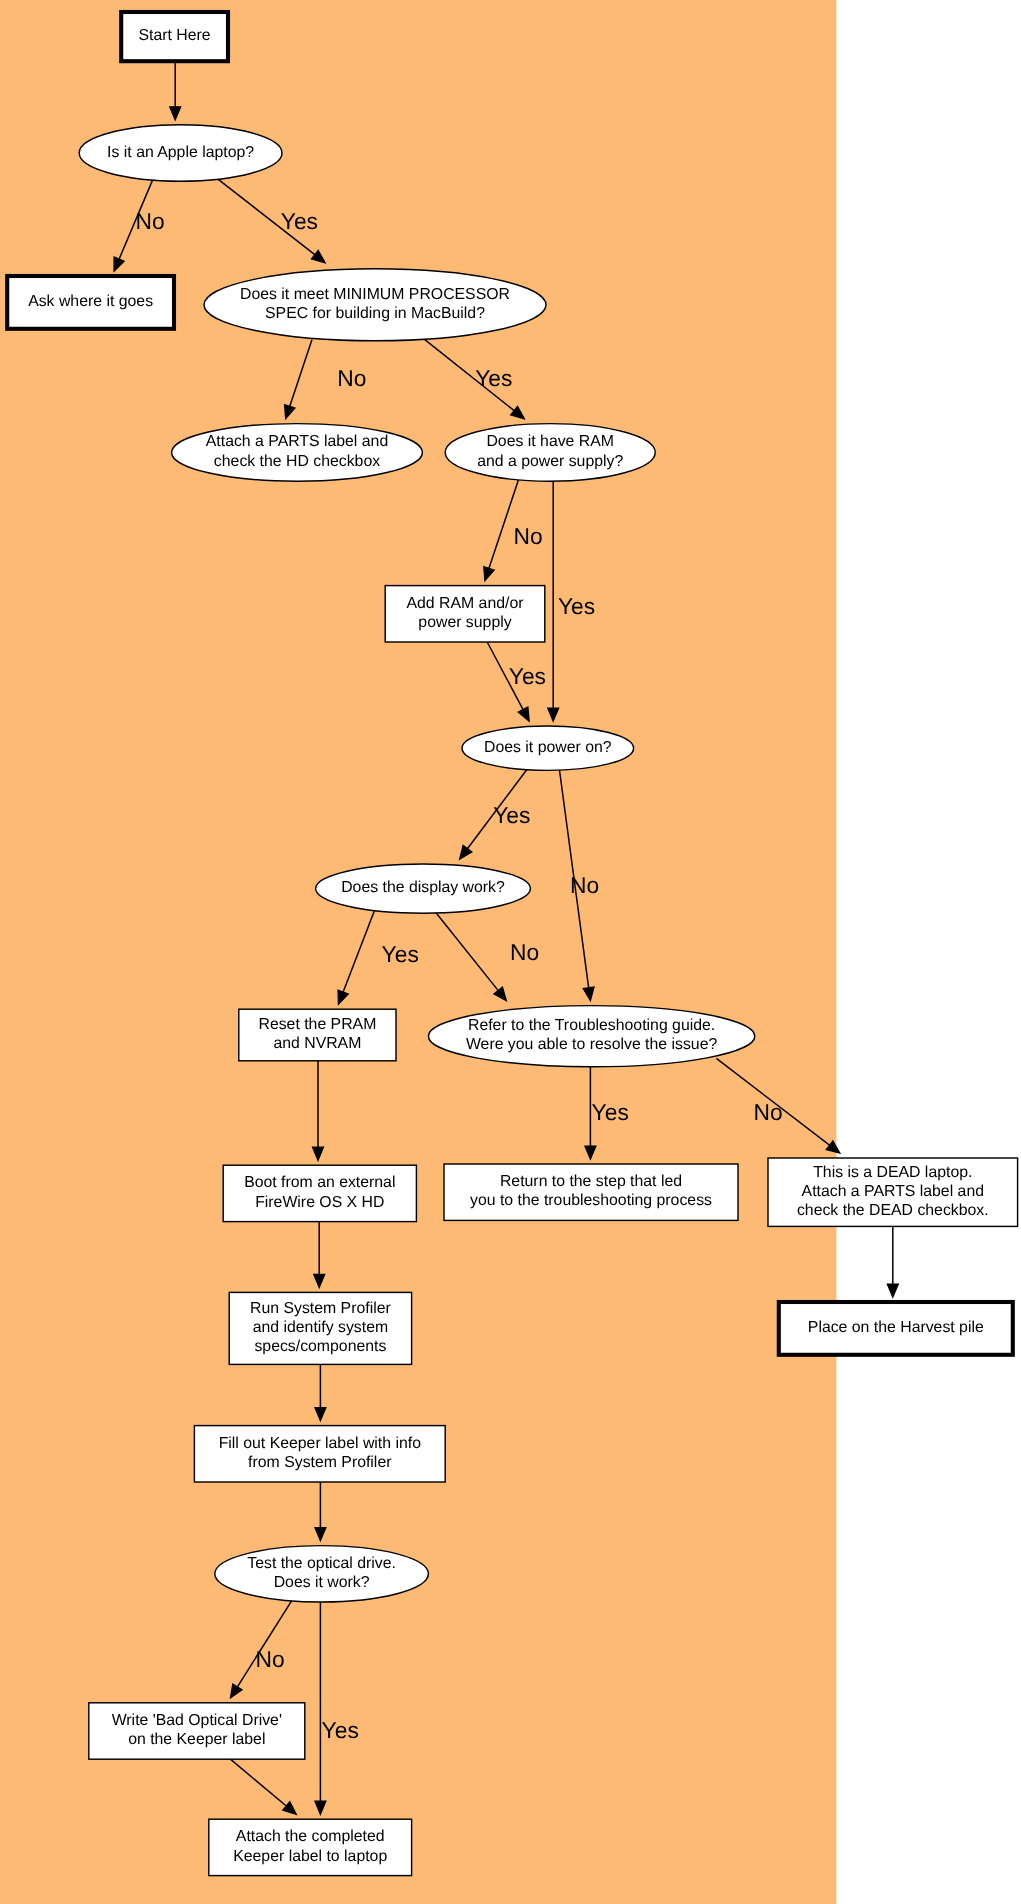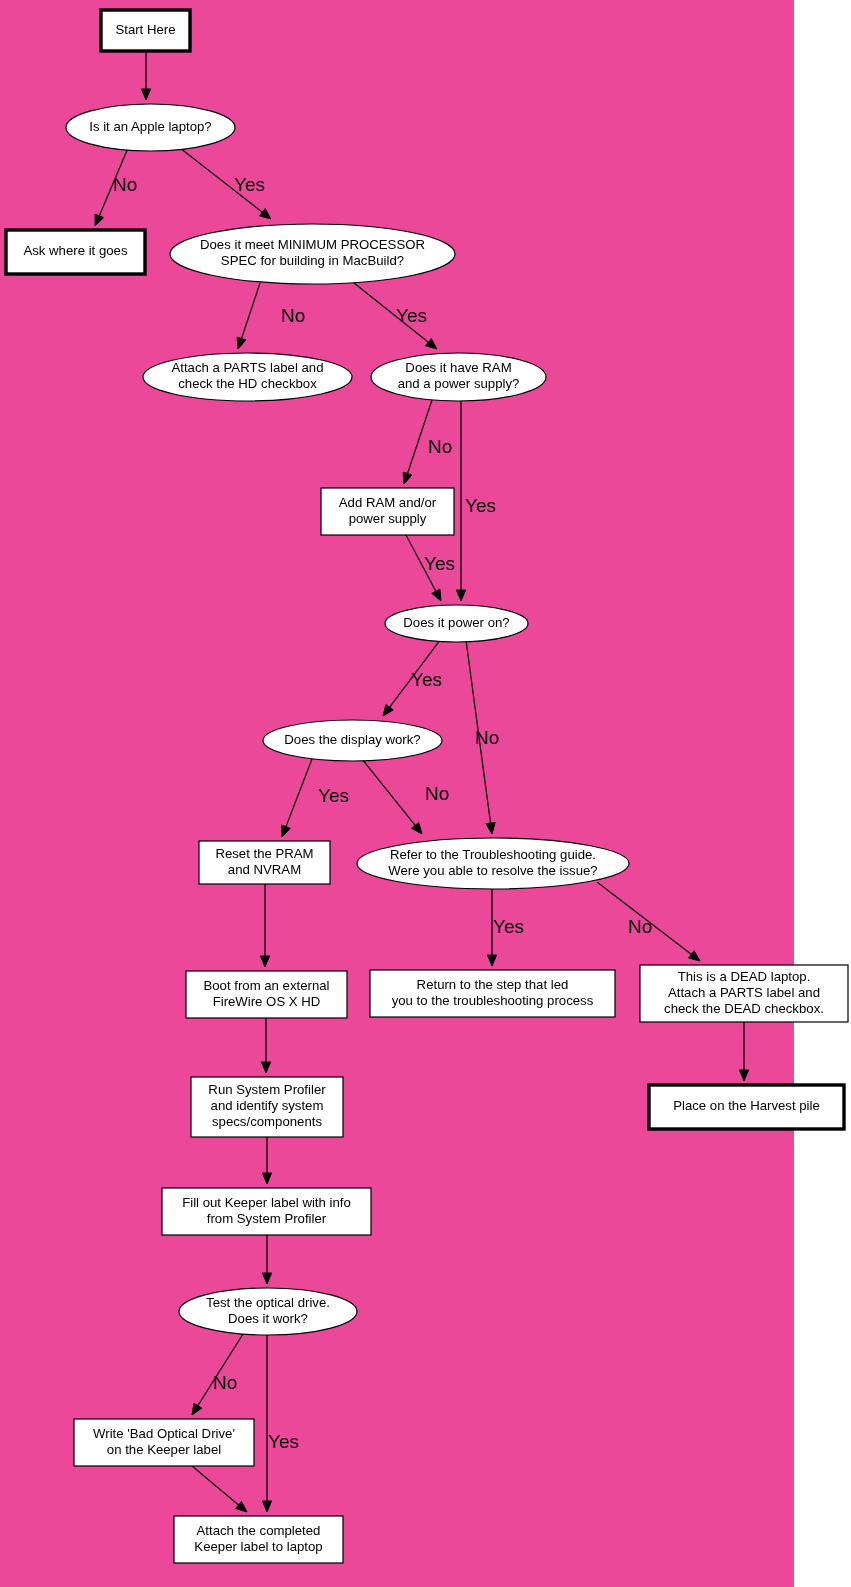--- a/index.html
+++ b/index.html
@@ -8,23 +8,23 @@
     background: #ffffff;
   }
   body {
     width: 851px;
     height: 1587px;
     font-family: "Liberation Sans", sans-serif;
     overflow: hidden;
   }
   #flowchart-root {
     position: relative;
-    width: 794px;
+    width: 697px;
     height: 1587px;
-    background: #ec4899;
+    background: #fdba74;
   }
   svg#chart-svg {
     display: block;
     width: 851px;
     height: 1587px;
   }
   .node-shape {
     fill: #ffffff;
     stroke: #000000;
   }

